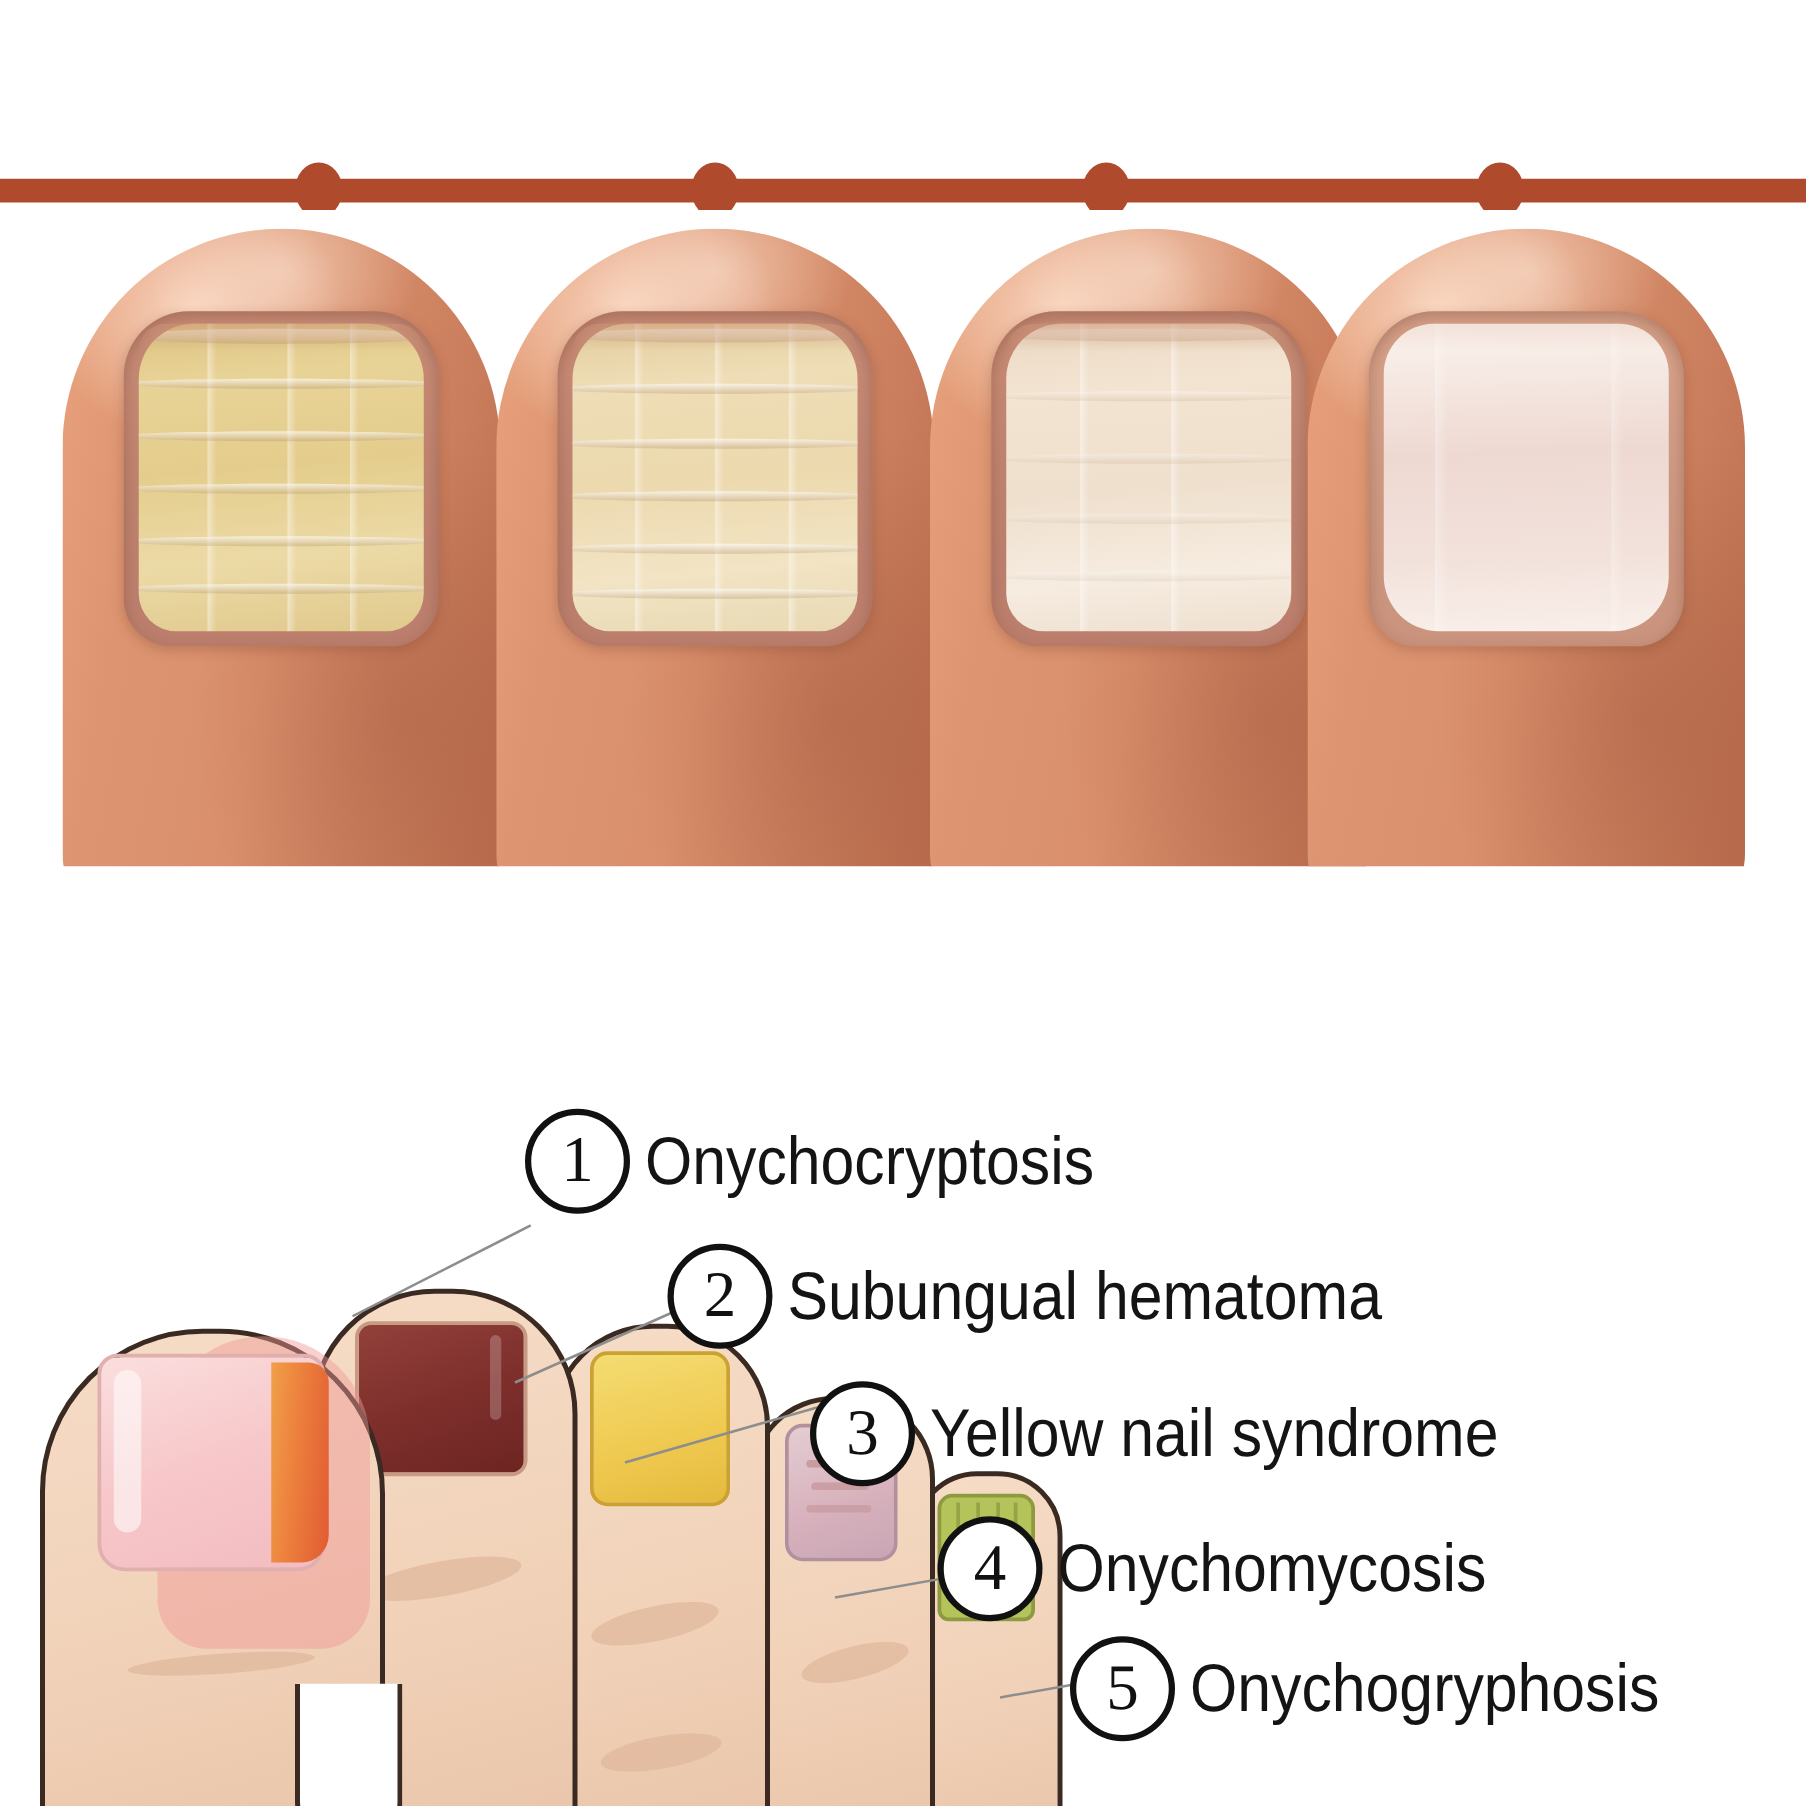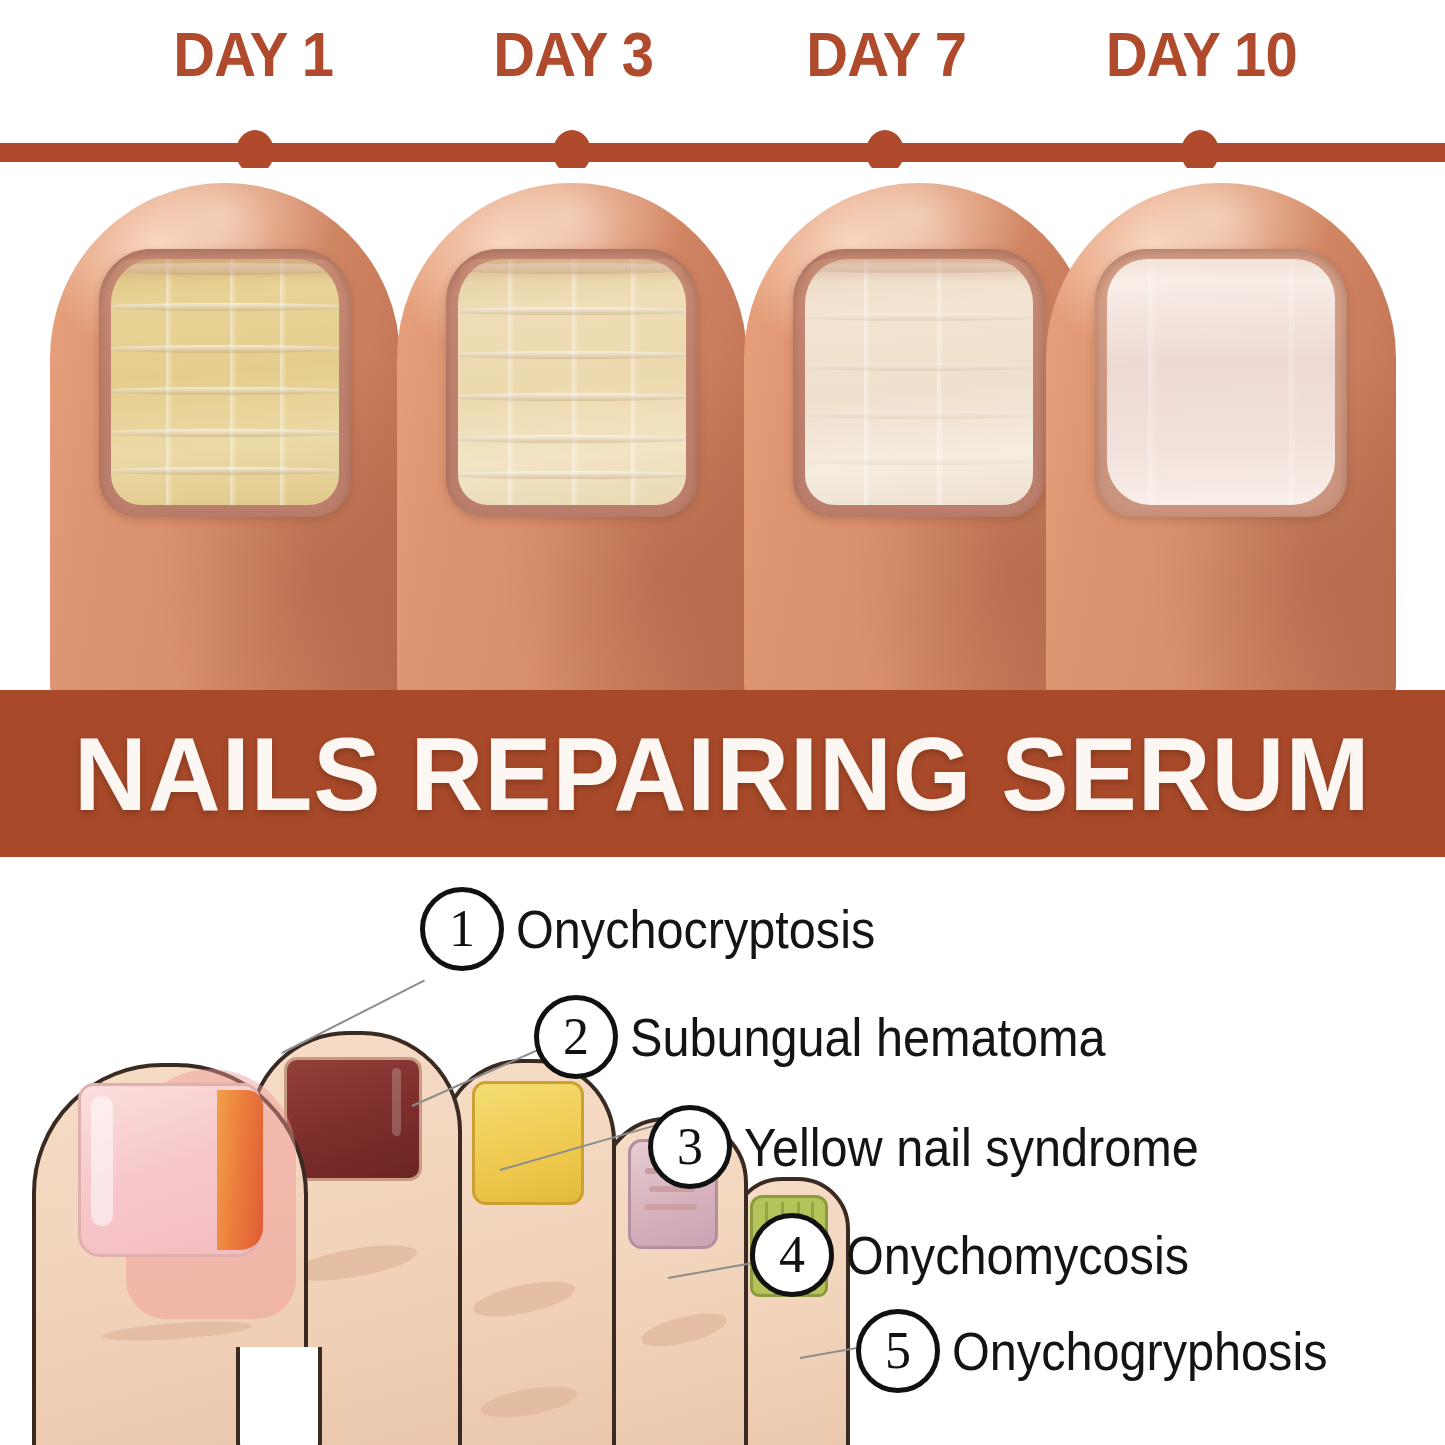--- a/index.html
+++ b/index.html
@@ -68,26 +68,20 @@
     font-family:"Liberation Serif",serif;font-size:52px;line-height:1;color:#111;}
   .label-text{font-family:"Liberation Sans",sans-serif;font-size:54px;color:#141414;
     white-space:nowrap;transform:scaleX(.9);transform-origin:left center;}
   .leader{position:absolute;background:#8d8d8d;height:2px;transform-origin:left center;}
 </style>
 </head>
 <body>
 
 <div class="page">
 
-  <div class="timeline-labels">
-    <div class="day-label" style="left:6.0%;width:23%;">DAY 1</div>
-    <div class="day-label" style="left:28.2%;width:23%;">DAY 3</div>
-    <div class="day-label" style="left:49.8%;width:23%;">DAY 7</div>
-    <div class="day-label" style="left:71.6%;width:23%;">DAY 10</div>
-  </div>
 
   <div class="timeline-bar"></div>
   <div class="timeline-dot" style="left:236px;"></div>
   <div class="timeline-dot" style="left:553px;"></div>
   <div class="timeline-dot" style="left:866px;"></div>
   <div class="timeline-dot" style="left:1181px;"></div>
 
   <div class="photo-strip">
 
     <div class="toe" style="left:50px;">
@@ -144,25 +138,20 @@
       <div class="fold" style="background:linear-gradient(180deg,#d9a48c 0%,#cf9a83 50%,#c9937d 100%);"></div>
       <div class="nail" style="background:linear-gradient(178deg,#fbf4ef 0%,#f6e9e3 16%,#eed9d2 42%,#f2e0da 72%,#f9efe9 100%);
                   border-radius:40px 40px 44px 44px;">
         <div class="vstripe" style="left:18%;width:10px;opacity:.7;"></div>
         <div class="vstripe" style="left:80%;width:9px;opacity:.6;"></div>
       </div>
       <div class="cuticle" style="opacity:.35;"></div>
     </div>
   </div>
 
-  <div class="banner">
-    <div class="banner-inner">
-      <div class="banner-text">NAILS REPAIRING SERUM</div>
-    </div>
-  </div>
 
   <div class="diagram">
 
     <div class="foot">
 
       <div class="dtoe dtoe-skin" style="left:690px;top:160px;width:112px;height:300px;border-radius:52px 52px 0 0;"></div>
       <div class="dnail" style="left:710px;top:178px;width:72px;height:96px;background:#b5c45a;border-radius:12px 12px 9px 9px;border-color:#8d9a3f;">
         <div style="position:absolute;left:12px;top:4px;width:3px;height:86px;background:#95a543;"></div>
         <div style="position:absolute;left:28px;top:4px;width:3px;height:86px;background:#95a543;"></div>
         <div style="position:absolute;left:44px;top:4px;width:3px;height:86px;background:#95a543;"></div>

